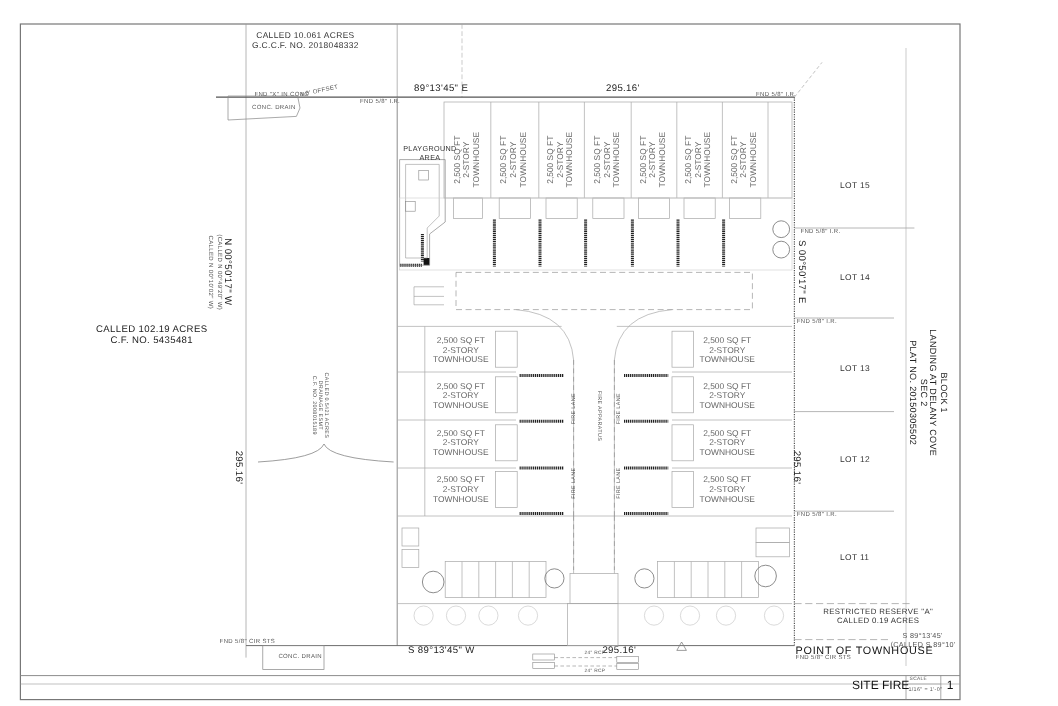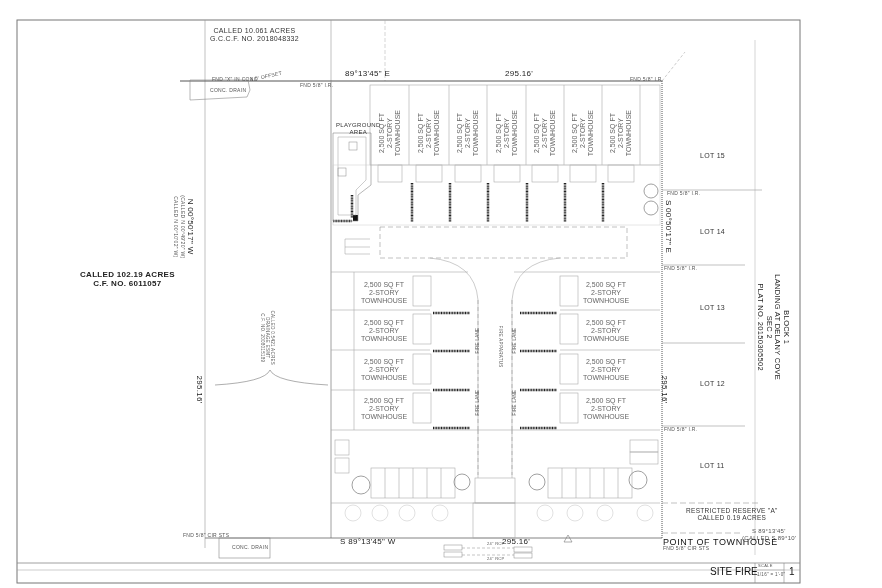--- a/index.html
+++ b/index.html
@@ -291,23 +291,23 @@
     <div>2-STORY</div>
     <div>TOWNHOUSE</div>
   </div>
 
 <div class="t" style="left:465px;top:338px;font-size:4.5px;transform:rotate(-90deg);">FIRE LANE</div>
 <div class="t" style="left:479px;top:344px;font-size:4.5px;transform:rotate(90deg);">FIRE APPARATUS</div>
 <div class="t" style="left:502px;top:338px;font-size:4.5px;transform:rotate(-90deg);">FIRE LANE</div>
 <div class="t" style="left:465px;top:400px;font-size:4.5px;transform:rotate(-90deg);">FIRE LANE</div>
 <div class="t" style="left:502px;top:400px;font-size:4.5px;transform:rotate(-90deg);">FIRE LANE</div>
 
-<div class="t tb" style="left:80px;top:270px;font-size:8px;font-weight:bold;">
+<div class="t tb" style="left:80px;top:270px;font-size:8px;">
   <div>CALLED 102.19 ACRES</div>
-  <div>C.F. NO. 6011057</div>
+  <div>C.F. NO. 5435481</div>
 </div>
 <div class="t tb" style="left:162px;top:222px;transform:rotate(90deg);">N 00°50'17" W</div>
 <div class="t" style="left:150px;top:224px;transform:rotate(90deg);font-size:5px;">(CALLED N 00°49'20" W)</div>
 <div class="t" style="left:144px;top:224px;transform:rotate(90deg);font-size:5px;">CALLED N 00°10'02" W)</div>
 <div class="t tb" style="left:185px;top:385px;transform:rotate(90deg);">295.16'</div>
 <div class="t" style="left:240px;top:330px;transform:rotate(90deg);font-size:4.5px;">
   <div>CALLED 0.5421 ACRES</div>
   <div>DRAINAGE ESMT</div>
   <div>C.F. NO. 2008015189</div>
 </div>

